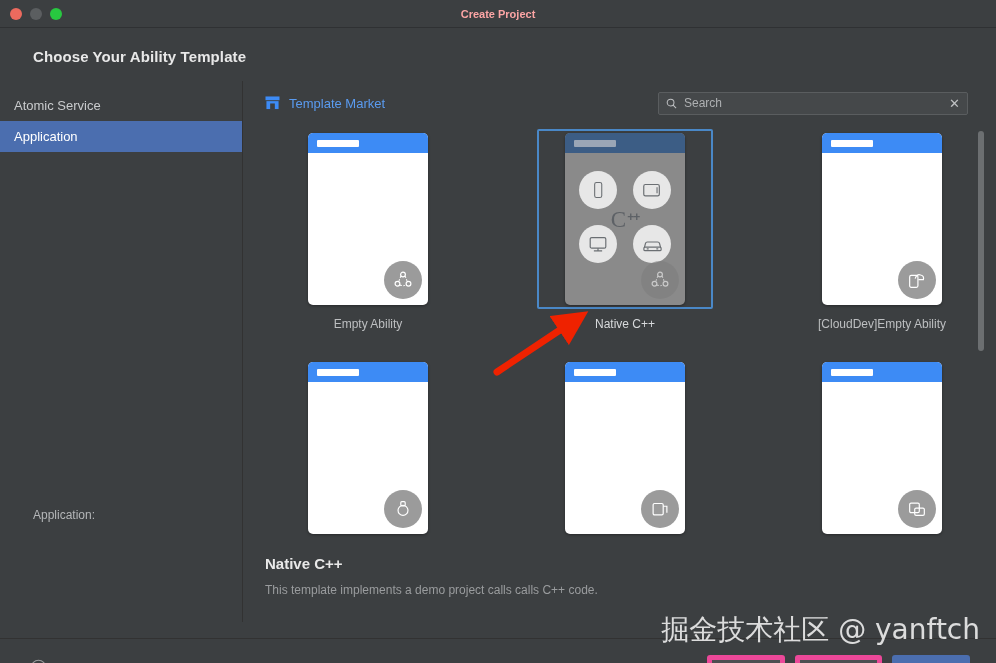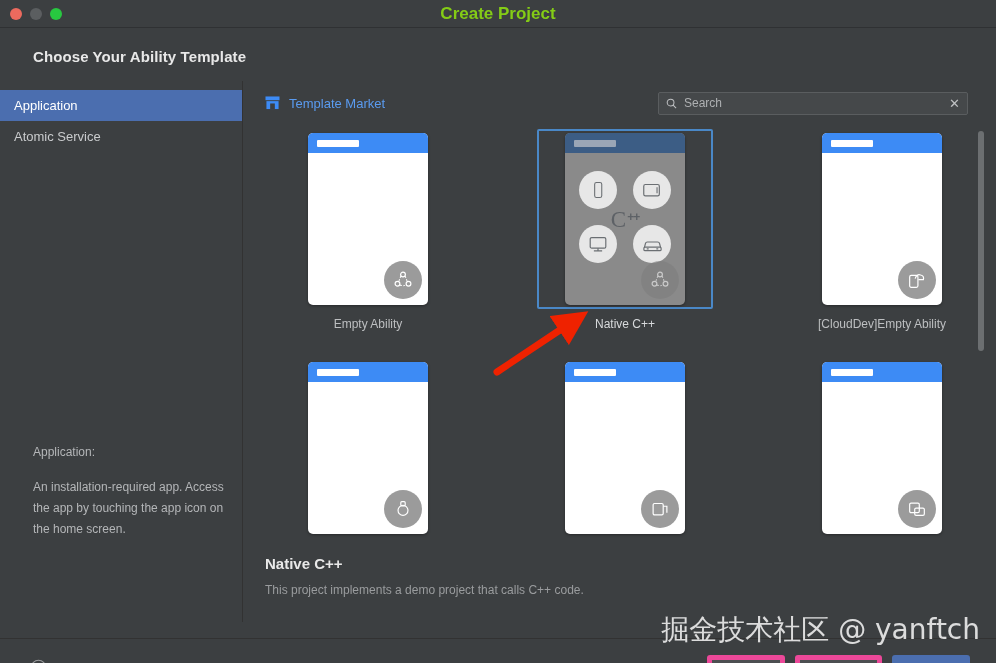--- a/index.html
+++ b/index.html
@@ -24,21 +24,21 @@
     border-bottom: 1px solid #2f3133;
     display: flex; align-items: center;
   }
   .traffic { display: flex; gap: 8px; padding-left: 10px; }
   .dot { width: 12px; height: 12px; border-radius: 50%; }
   .dot.red { background: #ec6a5e; }
   .dot.yellow { background: #5b5e60; }
   .dot.green { background: #28c840; }
   .title-text {
     position: absolute; left: 0; right: 0; text-align: center;
-    font-size: 17px; font-weight: bold; color: #84cc16;
+    font-size: 11px; font-weight: bold; color: #fca5a5;
     pointer-events: none;
   }
 
   
   .body { flex: 1; display: flex; flex-direction: column; position: relative; gap: 16px; }
   .heading {
     font-size: 15px; font-weight: bold; color: #e8e8e8;
     padding: 20px 0 0 33px; letter-spacing: .1px;
   }
 
@@ -210,30 +210,29 @@
   </div>
 
   <div class="body">
 
     <div class="heading">Choose Your Ability Template</div>
 
     <div class="content">
 
       <div class="sidebar">
         <div class="sidebar-list">
+          <div class="side-item">
+            <span>Atomic Service</span>
+          </div>
           <div class="side-item selected">
             <span>Application</span>
-          </div>
-          <div class="side-item">
-            <span>Atomic Service</span>
           </div>
         </div>
         <div class="side-desc">
           <div class="label">Application:</div>
-          <div>An installation-required app. Access the app by touching the app icon on the home screen.</div>
         </div>
       </div>
 
       <div class="main">
 
         <div class="main-top">
           <div class="market-link">
             <svg class="market-icon" viewBox="0 0 16 15">
               <rect x="0.5" y="0.5" width="15" height="4" fill="#3d8bf5"></rect>
               <rect x="1.5" y="5.5" width="13" height="8.5" fill="#3d8bf5"></rect>
@@ -380,21 +379,21 @@
               </div>
               <div class="tcard-label"></div>
             </div>
 
           </div>
           <div class="vscroll"></div>
         </div>
 
         <div class="detail">
           <div class="detail-title">Native C++</div>
-          <div class="detail-desc">This project implements a demo project that calls C++ code.</div>
+          <div class="detail-desc">This template implements a demo project calls calls C++ code.</div>
         </div>
 
       </div>
     </div>
 
     <div class="footer">
       <svg class="help-icon" viewBox="0 0 18 18">
         <circle cx="9" cy="9" r="7.6" fill="none" stroke="#9a9c9e" stroke-width="1.1"></circle>
         <text x="9" y="12.6" font-size="9.5" fill="#9a9c9e" text-anchor="middle" font-family="Liberation Sans, sans-serif">?</text>
       </svg>

